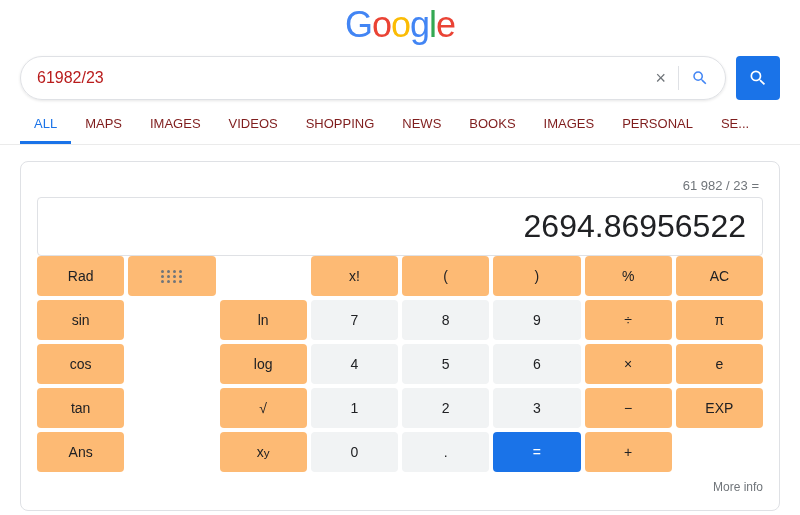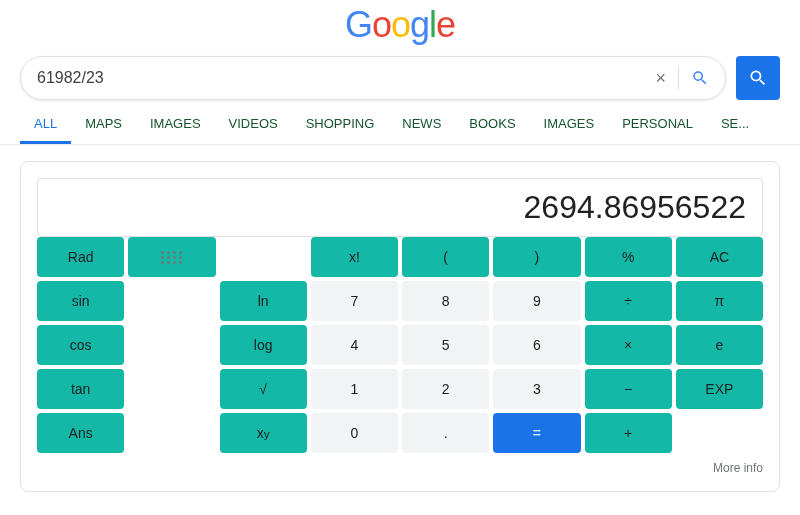--- a/index.html
+++ b/index.html
@@ -41,21 +41,21 @@
       padding: 8px 16px;
       flex: 1;
       height: 44px;
       box-shadow: 0 1px 3px rgba(0,0,0,0.1);
     }
     .search-input {
       border: none;
       outline: none;
       font-size: 16px;
       flex: 1;
-      color: #404040;
+      color: #b91c1c;
     }
     .search-clear {
       color: #70757a;
       font-size: 18px;
       cursor: pointer;
       margin-right: 12px;
     }
     .search-divider {
       width: 1px;
       height: 24px;
@@ -83,21 +83,21 @@
     .nav-tabs {
       display: flex;
       align-items: center;
       border-bottom: 1px solid #ebebeb;
       padding: 0 20px;
       gap: 0;
     }
     .nav-tab {
       padding: 10px 14px;
       font-size: 13px;
-      color: #14532d;
+      color: #7f1d1d;
       cursor: pointer;
       border-bottom: 3px solid transparent;
       white-space: nowrap;
       text-decoration: none;
     }
     .nav-tab.active {
       color: #1a73e8;
       border-bottom: 3px solid #1a73e8;
       font-weight: 500;
     }
@@ -149,21 +149,21 @@
       cursor: pointer;
       min-height: 40px;
       display: flex;
       align-items: center;
       justify-content: center;
       font-family: arial, sans-serif;
       color: #202124;
     }
 
     .btn-gray {
-      background: #14b8a6;
+      background: #fdba74;
     }
     .btn-light {
       background: #f1f3f4;
     }
     .btn-blue {
       background: #1a73e8;
       color: #fff;
     }
 
     .more-info {
@@ -224,20 +224,21 @@
   <a class="nav-tab">VIDEOS</a>
   <a class="nav-tab">SHOPPING</a>
   <a class="nav-tab">NEWS</a>
   <a class="nav-tab">BOOKS</a>
   <a class="nav-tab">IMAGES</a>
   <a class="nav-tab">PERSONAL</a>
   <a class="nav-tab">SE...</a>
 </div>
 
 <div class="calc-container">
+  <div class="calc-expression">61 982 / 23 =</div>
   <div class="calc-result">2694.86956522</div>
 
   <div class="calc-grid" style="grid-template-columns: repeat(8, 1fr);">
 
     <button class="calc-btn btn-gray">Rad</button>
     <button class="calc-btn btn-gray">
       <div class="grid-dots">
         <span></span>
           <span></span>
           <span></span>

